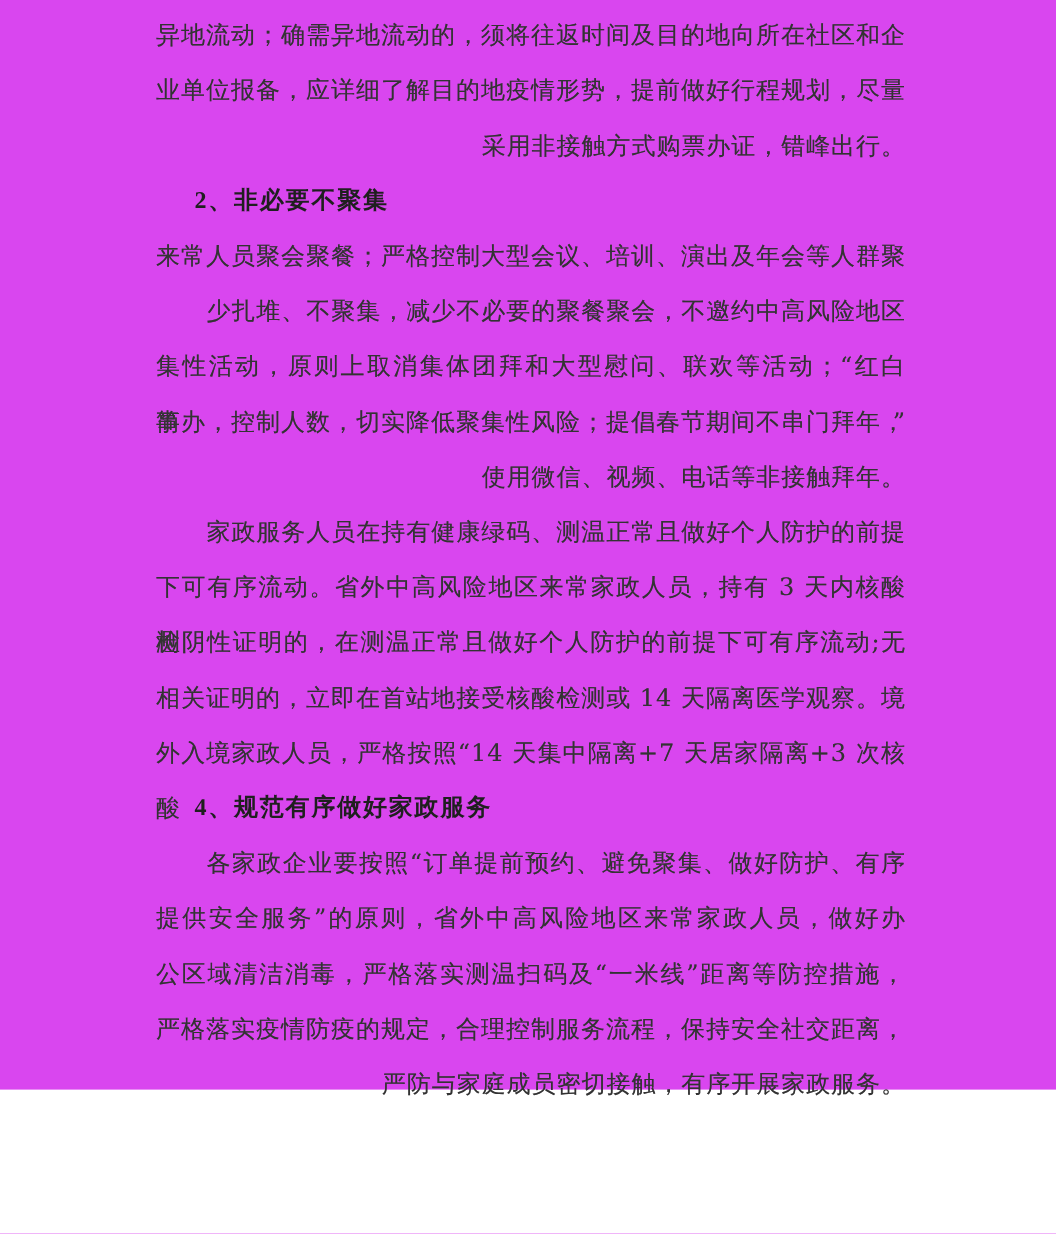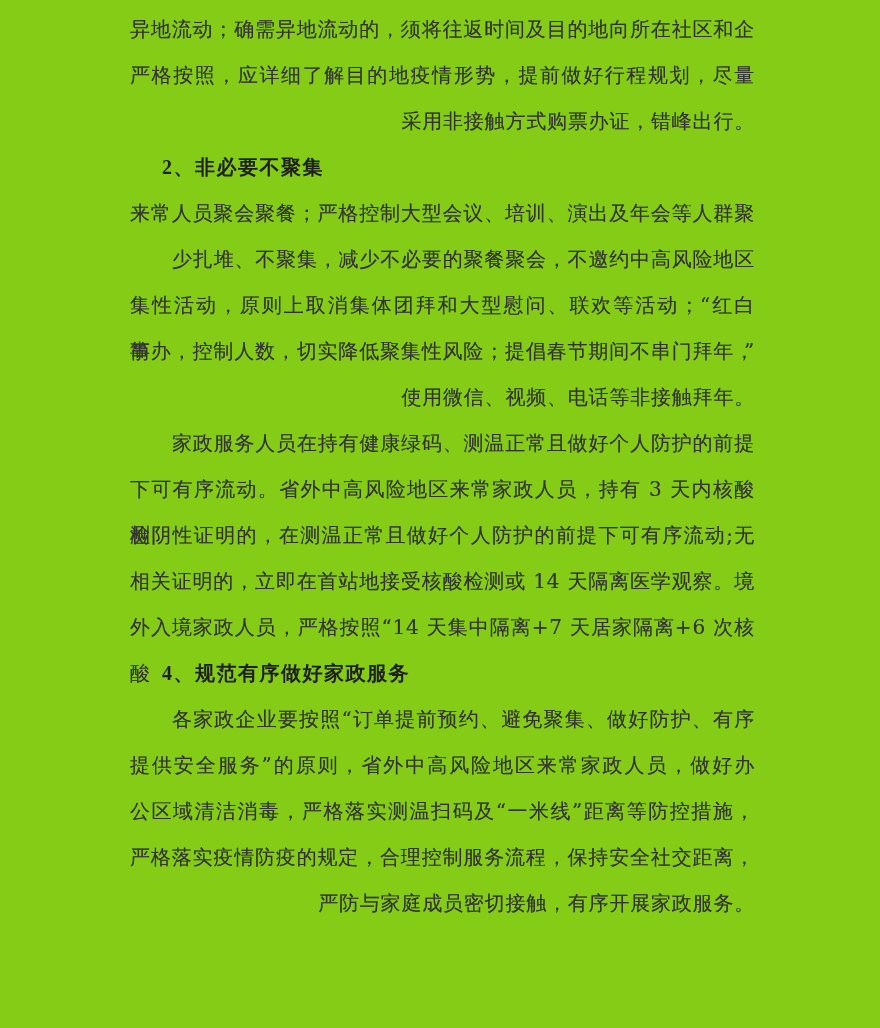--- a/index.html
+++ b/index.html
@@ -9,23 +9,23 @@
   body {
     width: 880px;
     height: 1028px;
     background: #ffffff;
     overflow: hidden;
     font-family: "DejaVu Serif", "Liberation Serif", serif;
   }
   .page {
     box-sizing: border-box;
     width: 880px;
-    height: 1028px;
+    height: 908px;
     padding: 6px 125px 0 130px;
-    background: #84cc16;
+    background: #d946ef;
   }
   .doc-body {
     width: 625px;
   }
   .line {
     height: 46px;
     line-height: 46px;
     font-size: 20px;
     letter-spacing: 0.8px;
     color: #333333;
@@ -58,33 +58,33 @@
     letter-spacing: 1.5px;
     text-shadow: none;
   }
 </style>
 </head>
 <body>
 
 <div class="page">
   <div class="doc-body">
     <div class="line j">异地流动；确需异地流动的，须将往返时间及目的地向所在社区和企</div>
-    <div class="line j">严格按照，应详细了解目的地疫情形势，提前做好行程规划，尽量</div>
+    <div class="line j">业单位报备，应详细了解目的地疫情形势，提前做好行程规划，尽量</div>
     <div class="line end">采用非接触方式购票办证，错峰出行。</div>
     <div class="line heading">2、非必要不聚集</div>
     <div class="line j">来常人员聚会聚餐；严格控制大型会议、培训、演出及年会等人群聚</div>
     <div class="line first j">少扎堆、不聚集，减少不必要的聚餐聚会，不邀约中高风险地区</div>
     <div class="line j">集性活动，原则上取消集体团拜和大型慰问、联欢等活动；“红白事”</div>
     <div class="line j">简办，控制人数，切实降低聚集性风险；提倡春节期间不串门拜年，</div>
     <div class="line end">使用微信、视频、电话等非接触拜年。</div>
     <div class="line first j">家政服务人员在持有健康绿码、测温正常且做好个人防护的前提</div>
     <div class="line j">下可有序流动。省外中高风险地区来常家政人员，持有 3 天内核酸检</div>
     <div class="line j">测阴性证明的，在测温正常且做好个人防护的前提下可有序流动;无</div>
     <div class="line j">相关证明的，立即在首站地接受核酸检测或 14 天隔离医学观察。境</div>
-    <div class="line j">外入境家政人员，严格按照“14 天集中隔离+7 天居家隔离+6 次核酸</div>
+    <div class="line j">外入境家政人员，严格按照“14 天集中隔离+7 天居家隔离+3 次核酸</div>
     <div class="line heading">4、规范有序做好家政服务</div>
     <div class="line first j">各家政企业要按照“订单提前预约、避免聚集、做好防护、有序</div>
     <div class="line j">提供安全服务”的原则，省外中高风险地区来常家政人员，做好办</div>
     <div class="line j">公区域清洁消毒，严格落实测温扫码及“一米线”距离等防控措施，</div>
     <div class="line j">严格落实疫情防疫的规定，合理控制服务流程，保持安全社交距离，</div>
     <div class="line end">严防与家庭成员密切接触，有序开展家政服务。</div>
   </div>
 </div>
 
 </body></html>

